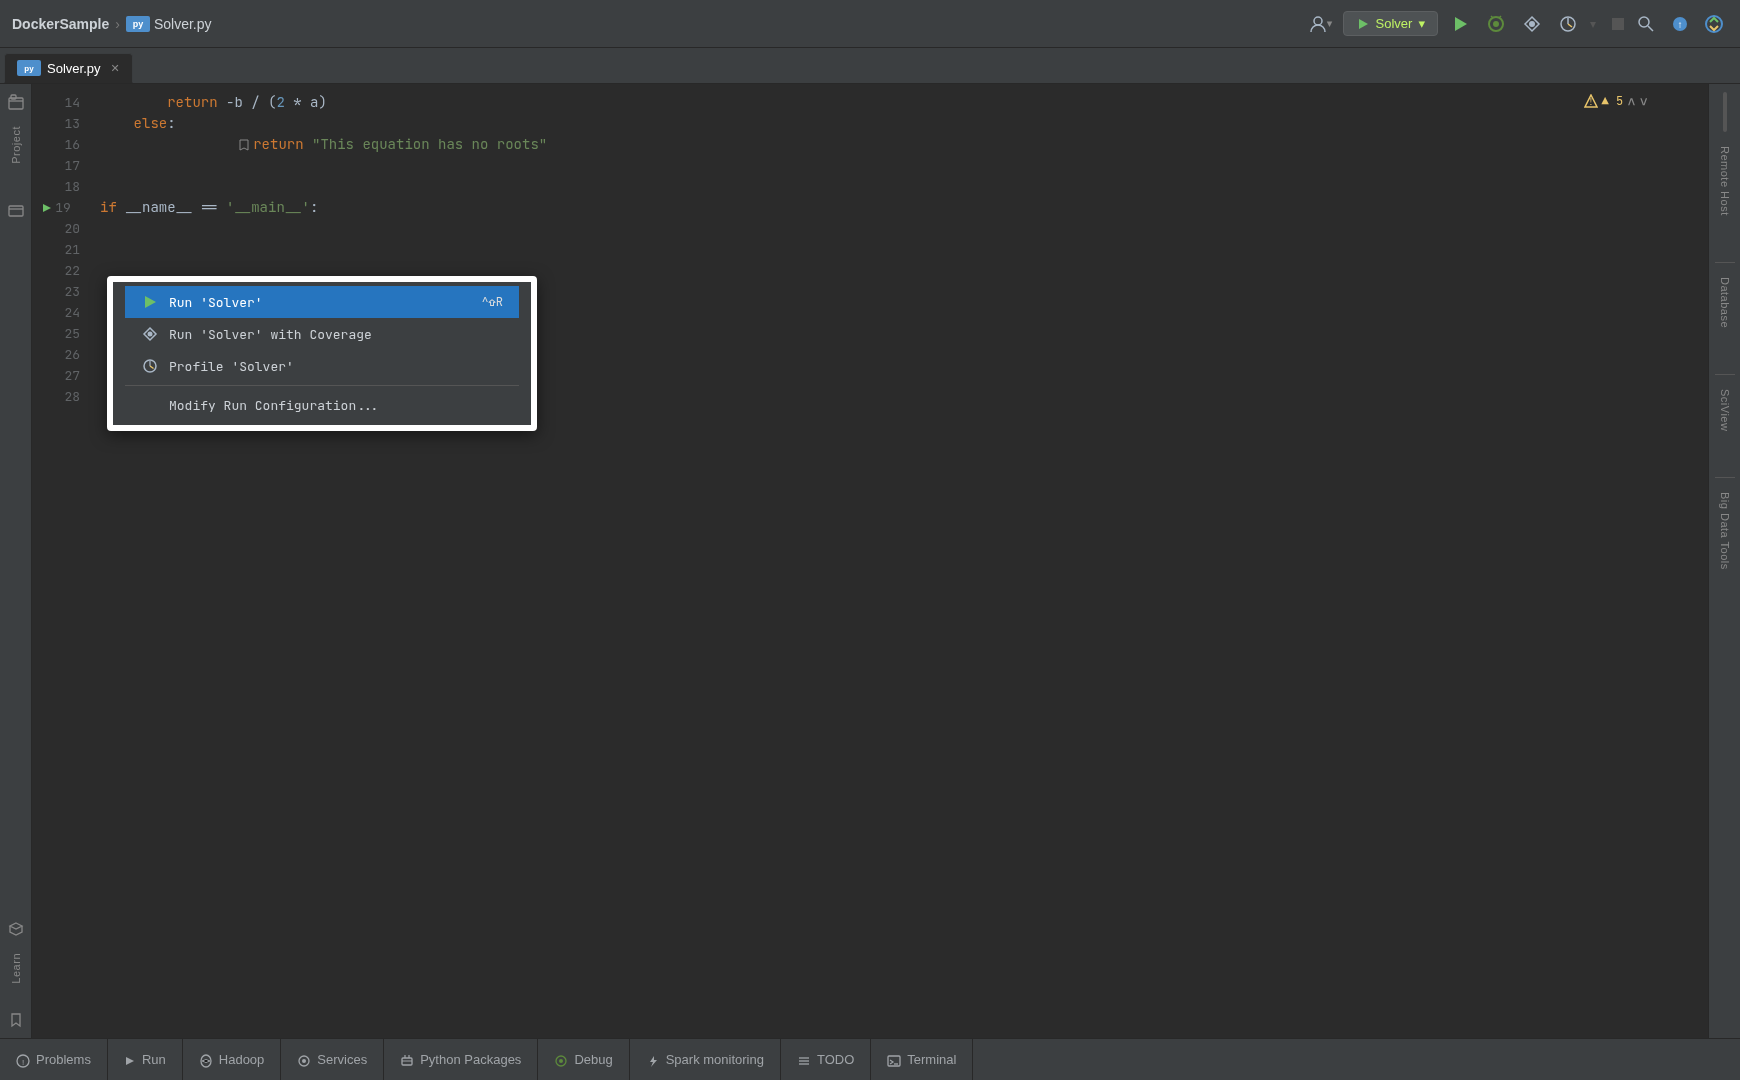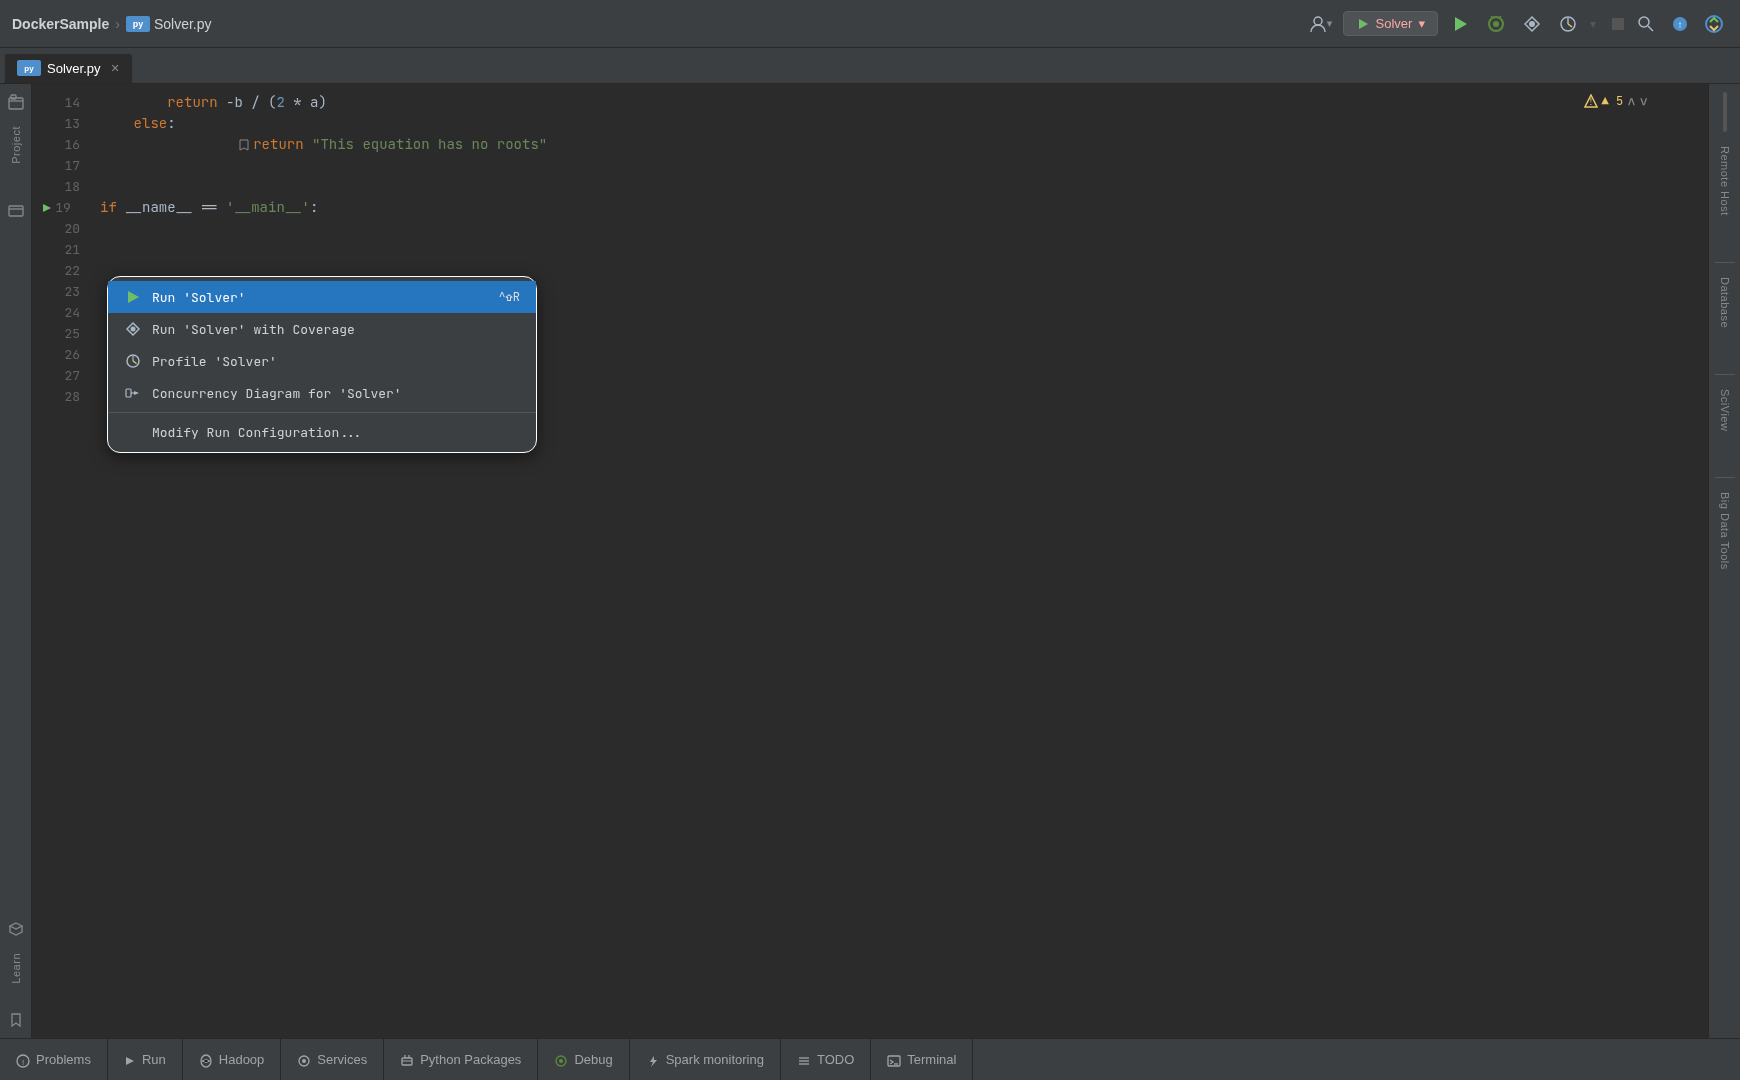--- a/index.html
+++ b/index.html
@@ -60,21 +60,21 @@
     }
     .titlebar-center {
       display: flex;
       align-items: center;
       gap: 8px;
     }
     .run-config-btn {
       background: #4e5254;
       border: 1px solid #5c5f61;
       border-radius: 4px;
-      color: #fca5a5;
+      color: #bef264;
       padding: 4px 12px;
       font-size: 13px;
       display: flex;
       align-items: center;
       gap: 6px;
       cursor: pointer;
     }
     .run-config-btn .run-icon-small {
       width: 14px;
       height: 14px;
@@ -220,26 +220,26 @@
       font-size: 10px;
       margin-right: 2px;
     }
 
     
     .context-menu {
       position: absolute;
       top: 192px;
       left: 75px;
       background: #3c3f41;
-      border: 1px solid #ffffff;
-      border-radius: 13px;
+      border: 6px solid #ffffff;
+      border-radius: 4px;
       box-shadow: 0 4px 16px rgba(0,0,0,0.5);
       min-width: 430px;
       z-index: 100;
-      padding: 4px 0;
+      padding: 4px 12px;
     }
     .menu-item {
       display: flex;
       align-items: center;
       padding: 7px 16px;
       font-size: 13px;
       color: #cdd2d7;
       cursor: pointer;
       gap: 10px;
     }
@@ -590,31 +590,20 @@
           <svg width="16" height="16" viewBox="0 0 16 16">
             <circle cx="8" cy="8" r="6" stroke="#a9b7c6" stroke-width="1.5" fill="none"></circle>
             <path d="M8 8 L8 3" stroke="#a9b7c6" stroke-width="1.2"></path>
             <path d="M8 8 L11.5 10.5" stroke="#e8c46a" stroke-width="1.5"></path>
           </svg>
         </span>
         <span class="menu-item-label">Profile 'Solver'</span>
         <span class="menu-item-shortcut"></span>
       </div>
 
-      <div class="menu-item">
-        <span class="menu-item-icon">
-          <svg width="16" height="16" viewBox="0 0 16 16">
-            <rect x="1" y="4" width="5" height="8" rx="1" stroke="#a9b7c6" stroke-width="1.2" fill="none"></rect>
-            <line x1="6" y1="8" x2="10" y2="8" stroke="#a9b7c6" stroke-width="1.2"></line>
-            <polygon points="9,6 14,8 9,10" fill="#a9b7c6"></polygon>
-          </svg>
-        </span>
-        <span class="menu-item-label">Concurrency Diagram for 'Solver'</span>
-        <span class="menu-item-shortcut"></span>
-      </div>
       <div class="menu-divider"></div>
 
       <div class="menu-item">
         <span class="menu-item-icon"></span>
         <span class="menu-item-label">Modify Run Configuration...</span>
         <span class="menu-item-shortcut"></span>
       </div>
     </div>
   </div>
 

